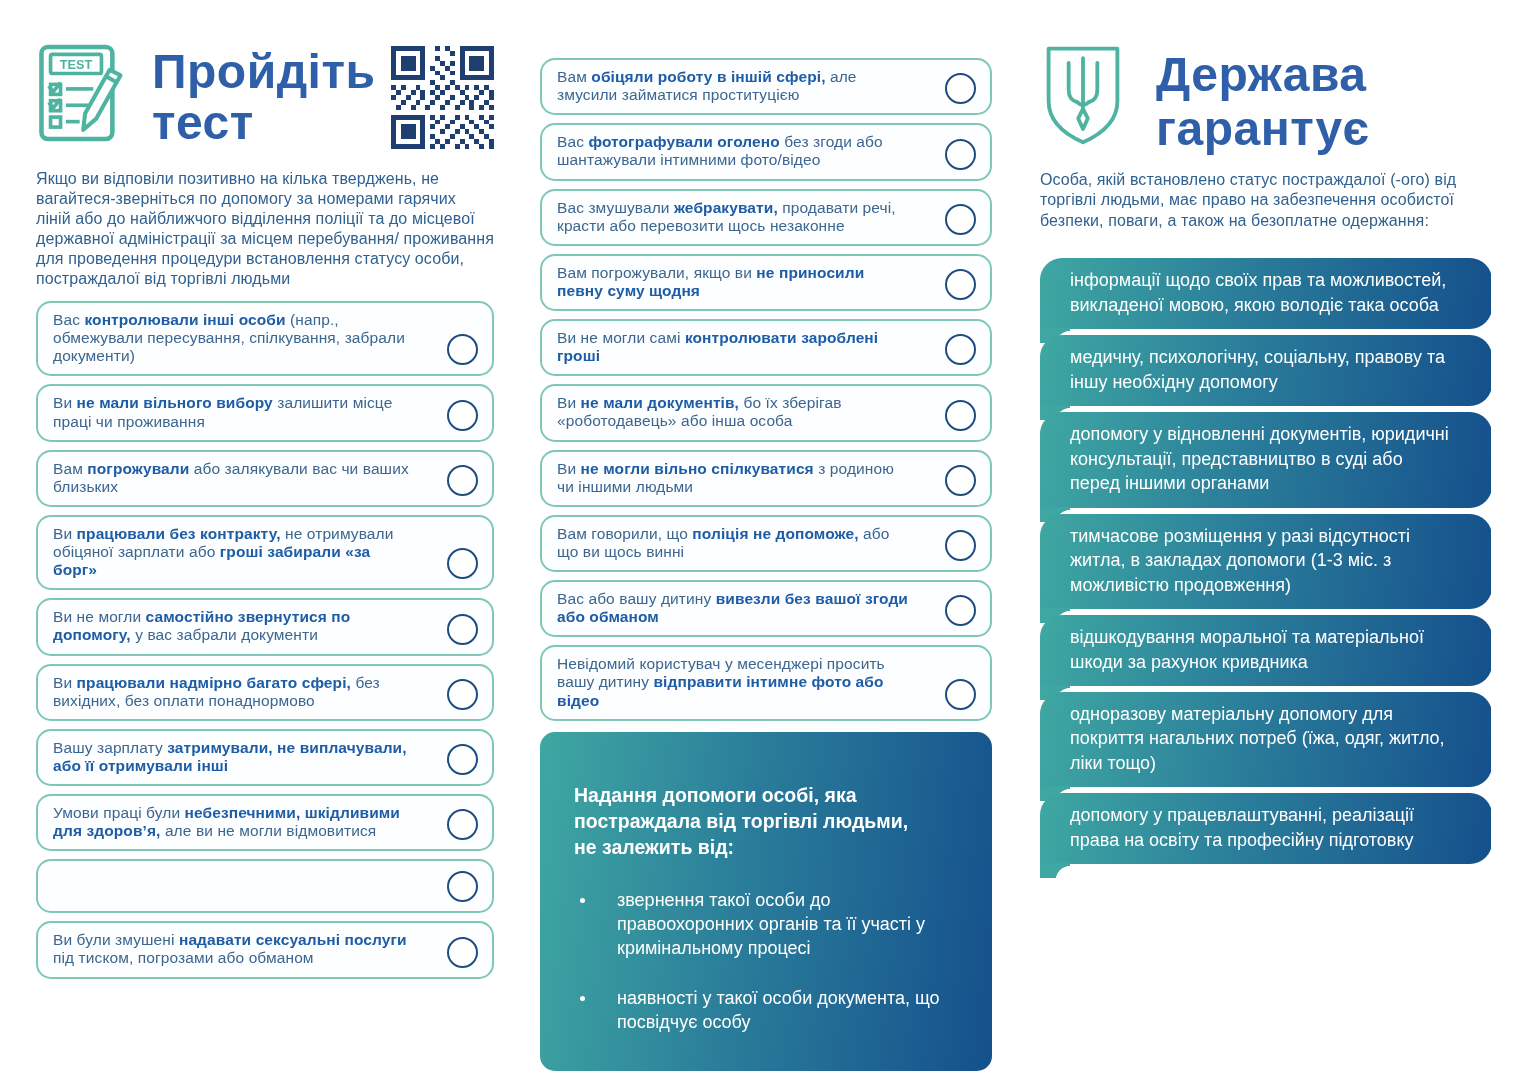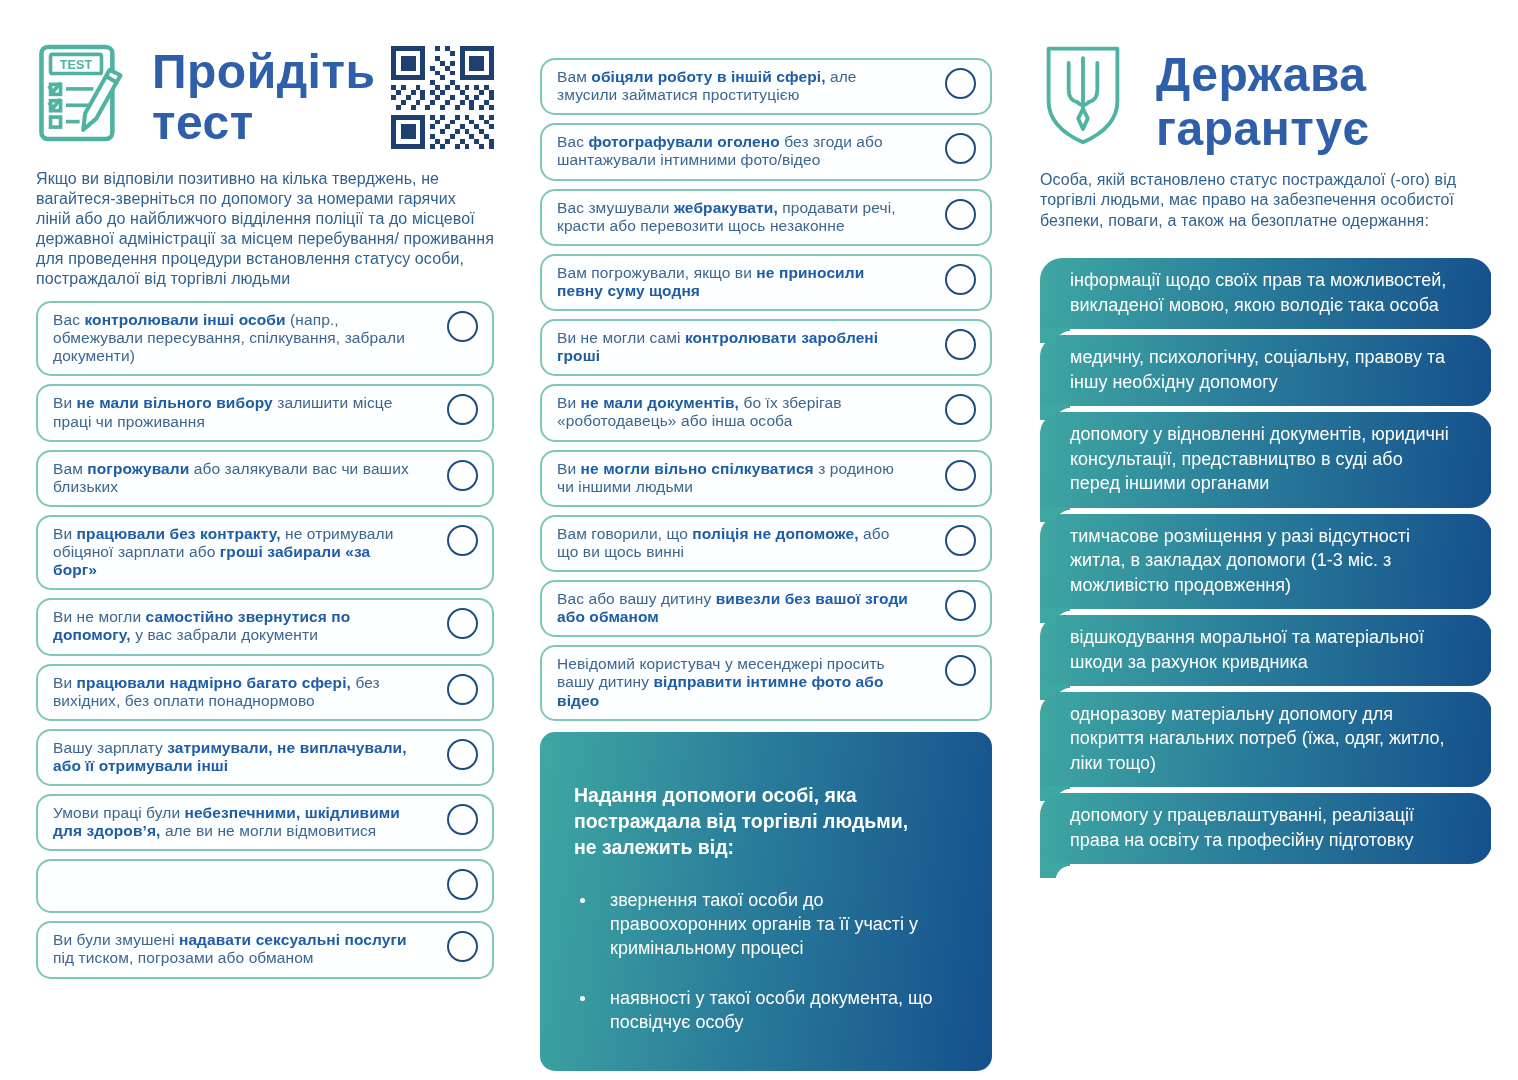--- a/index.html
+++ b/index.html
@@ -22,21 +22,21 @@
 
   .intro {
     margin:20px 0 0; font-size:16px; line-height:1.25; color:#2f6191;
     letter-spacing:0.1px;
   }
   .col-right .intro { margin-top:14px; line-height:1.31; }
 
   .cards { display:flex; flex-direction:column; gap:8px; margin-top:12px; }
   .col-mid .cards { margin-top:0; }
   .card {
-    display:flex; align-items:flex-start; background:#fcfeff;
+    display:flex; align-items:flex-end; background:#fcfeff;
     border:2px solid #7fc7b6; border-radius:15px;
     padding:8px 14px 9px 15px; min-height:54px; box-sizing:border-box;gap:32px;
   }
   .card-text {
     flex:1; max-width:356px; font-size:15.5px; line-height:1.17;
     color:#3c6690; letter-spacing:0.1px;
   }
   .card-text b { font-weight:700; color:#1e5da6; }
   .circle {
     width:27px; height:27px; border:2.5px solid #1d4d80; border-radius:50%;
@@ -44,21 +44,21 @@
   }
 
   .note-box {
     margin-top:11px; min-height:306px; box-sizing:border-box;
     border-radius:15px; padding:32px 28px 36px 34px; color:#ffffff;
     background:linear-gradient(97deg,#3fa7a2 0%,#2a7d9a 45%,#15508c 100%);
   }
   .note-title { font-size:19.5px; font-weight:700; line-height:1.33; width:345px; }
   .note-list { list-style:none; margin:28px 0 0; padding:0 0 0 4px; display:flex; flex-direction:column; gap:26px; }
   .note-item { display:flex; font-size:18px; line-height:1.33; }
-  .note-item-text { max-width:330px; }
+  .note-item-text { max-width:330px;margin-left:7px; }
   .bullet-dot { width:5px; height:5px; border-radius:50%; background:#ffffff; margin:9px 25px 0 2px; flex:none; }
 
   .grants { display:flex; flex-direction:column; gap:6px; margin-top:26px; }
   .grant {
     position:relative; color:#ffffff; font-size:18px; line-height:1.36;
     border-radius:22px 22px 22px 0; padding:10px 40px 12px 30px; box-sizing:border-box;
     background:linear-gradient(97deg,#3fa7a2 0%,#2a7d9a 45%,#15508c 100%);
   }
   .grant::after {
     content:""; position:absolute; left:0; bottom:-14px; width:30px; height:15px;

